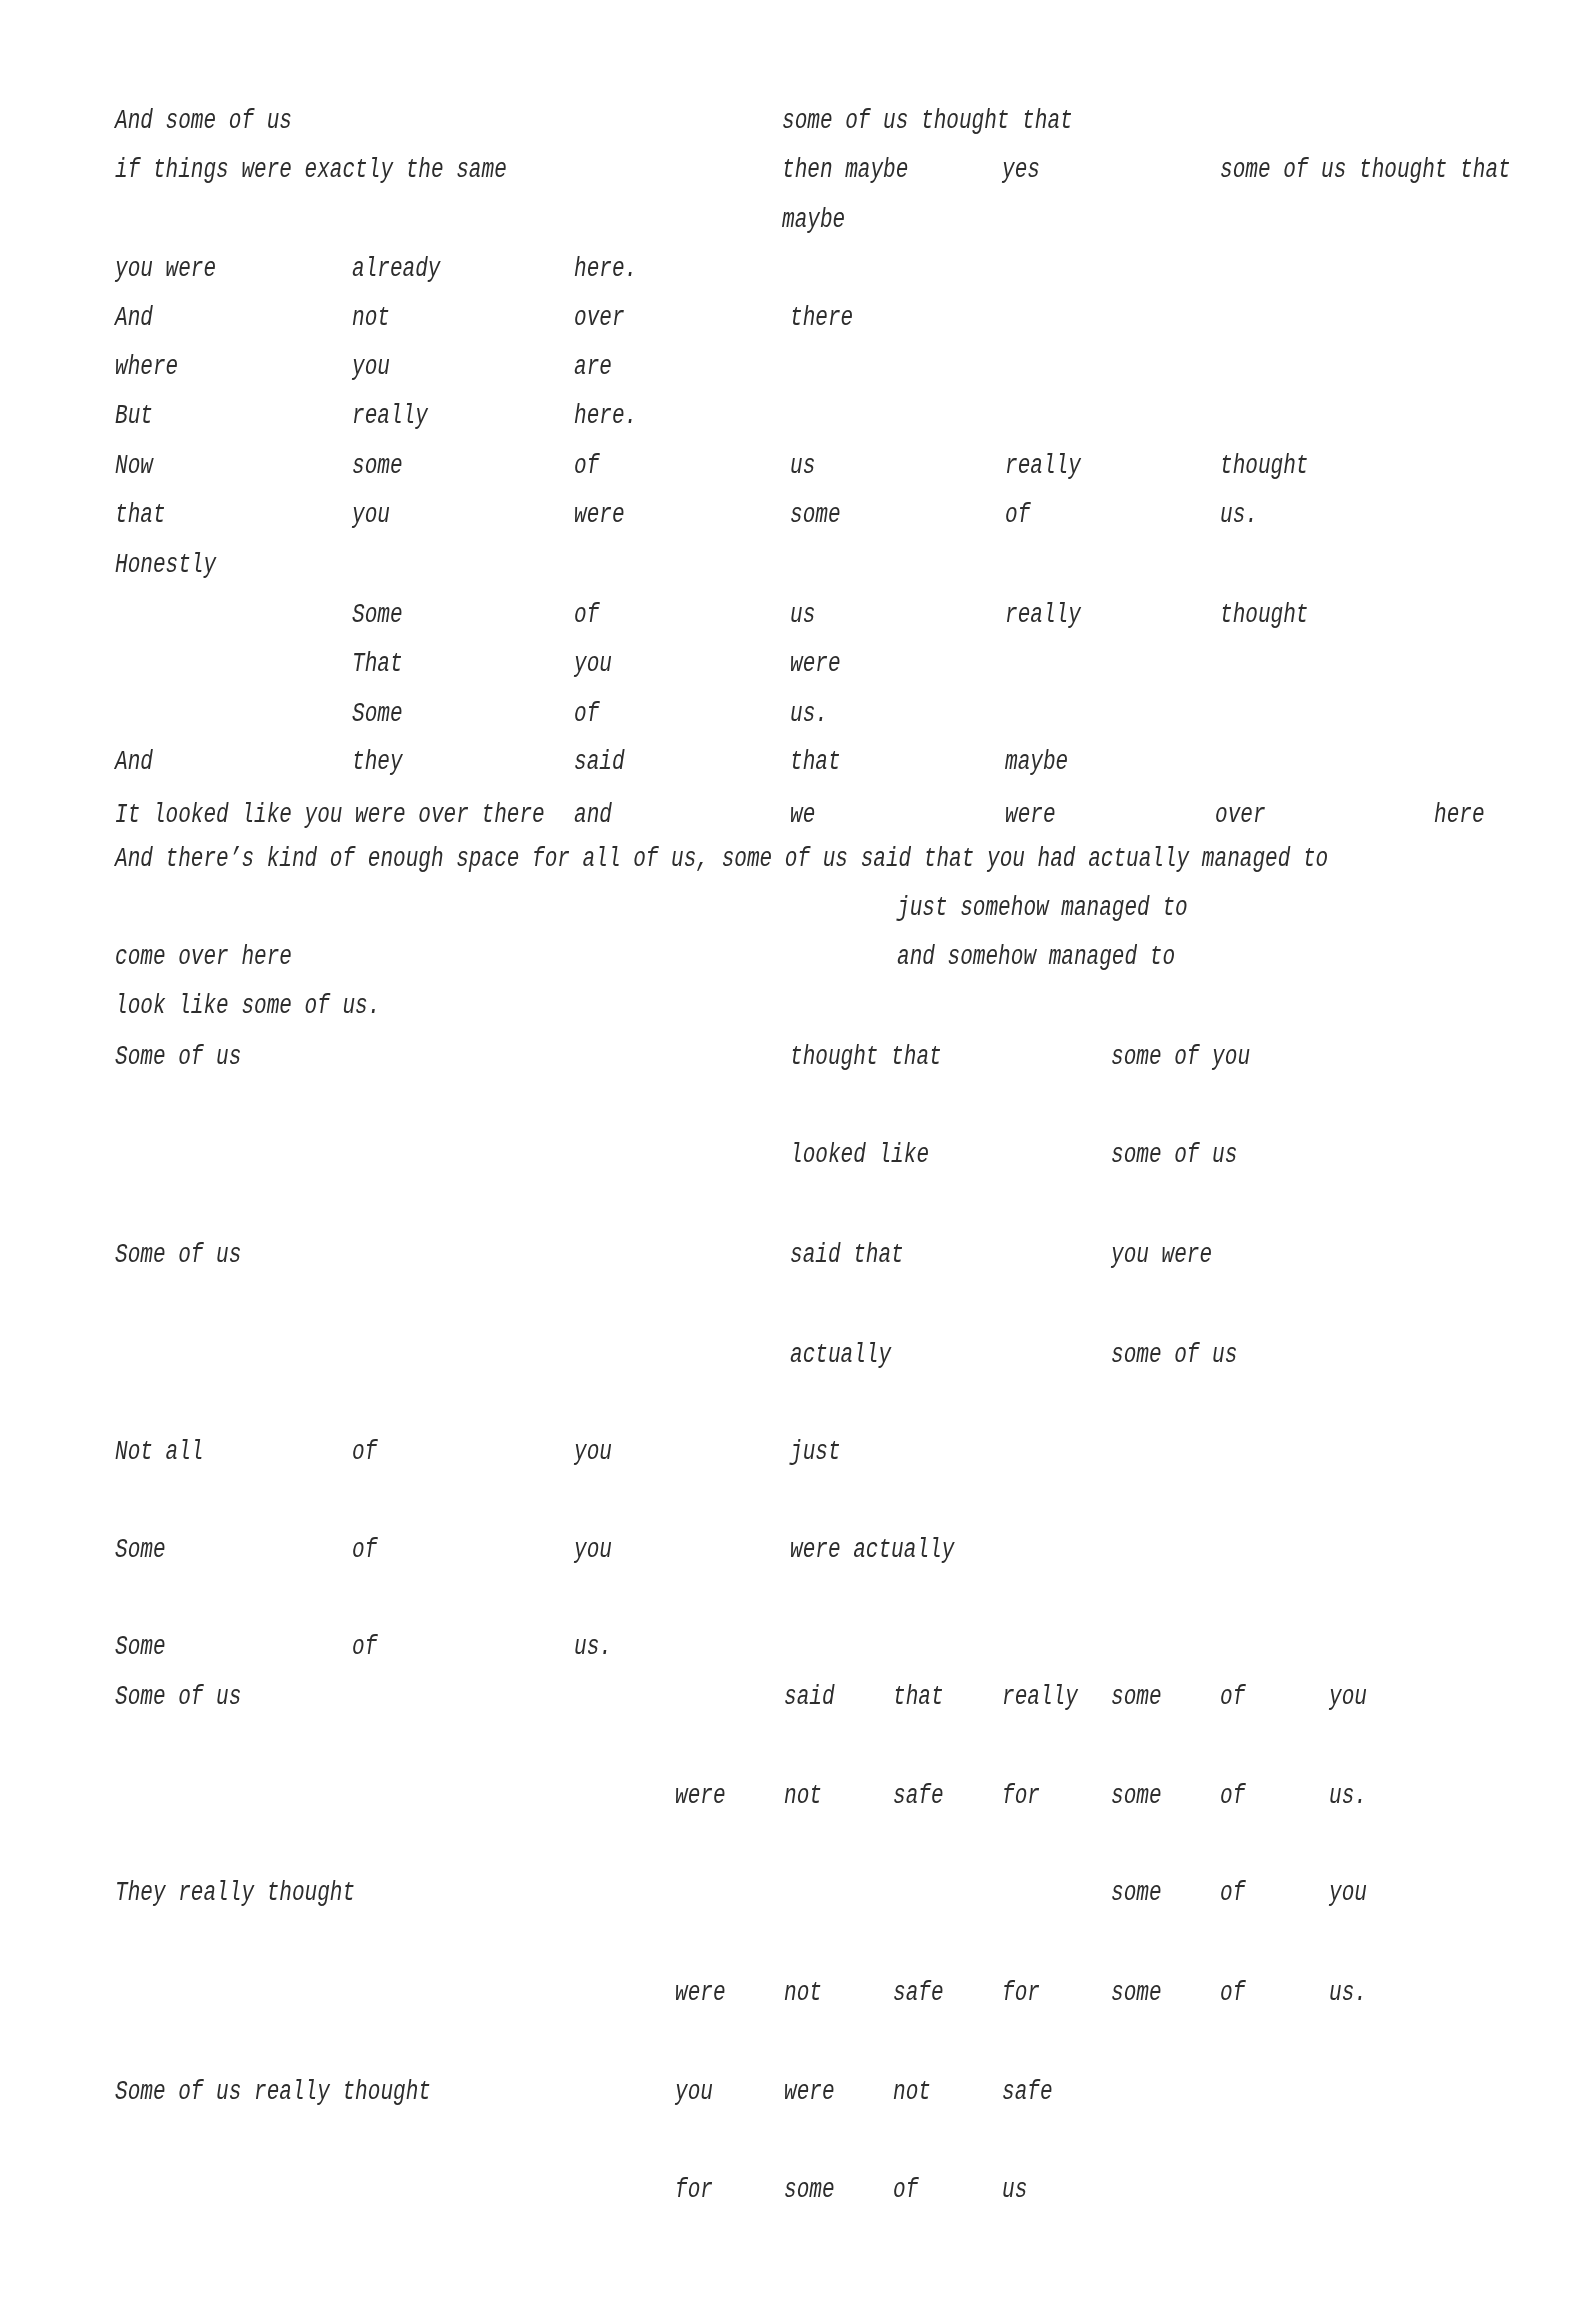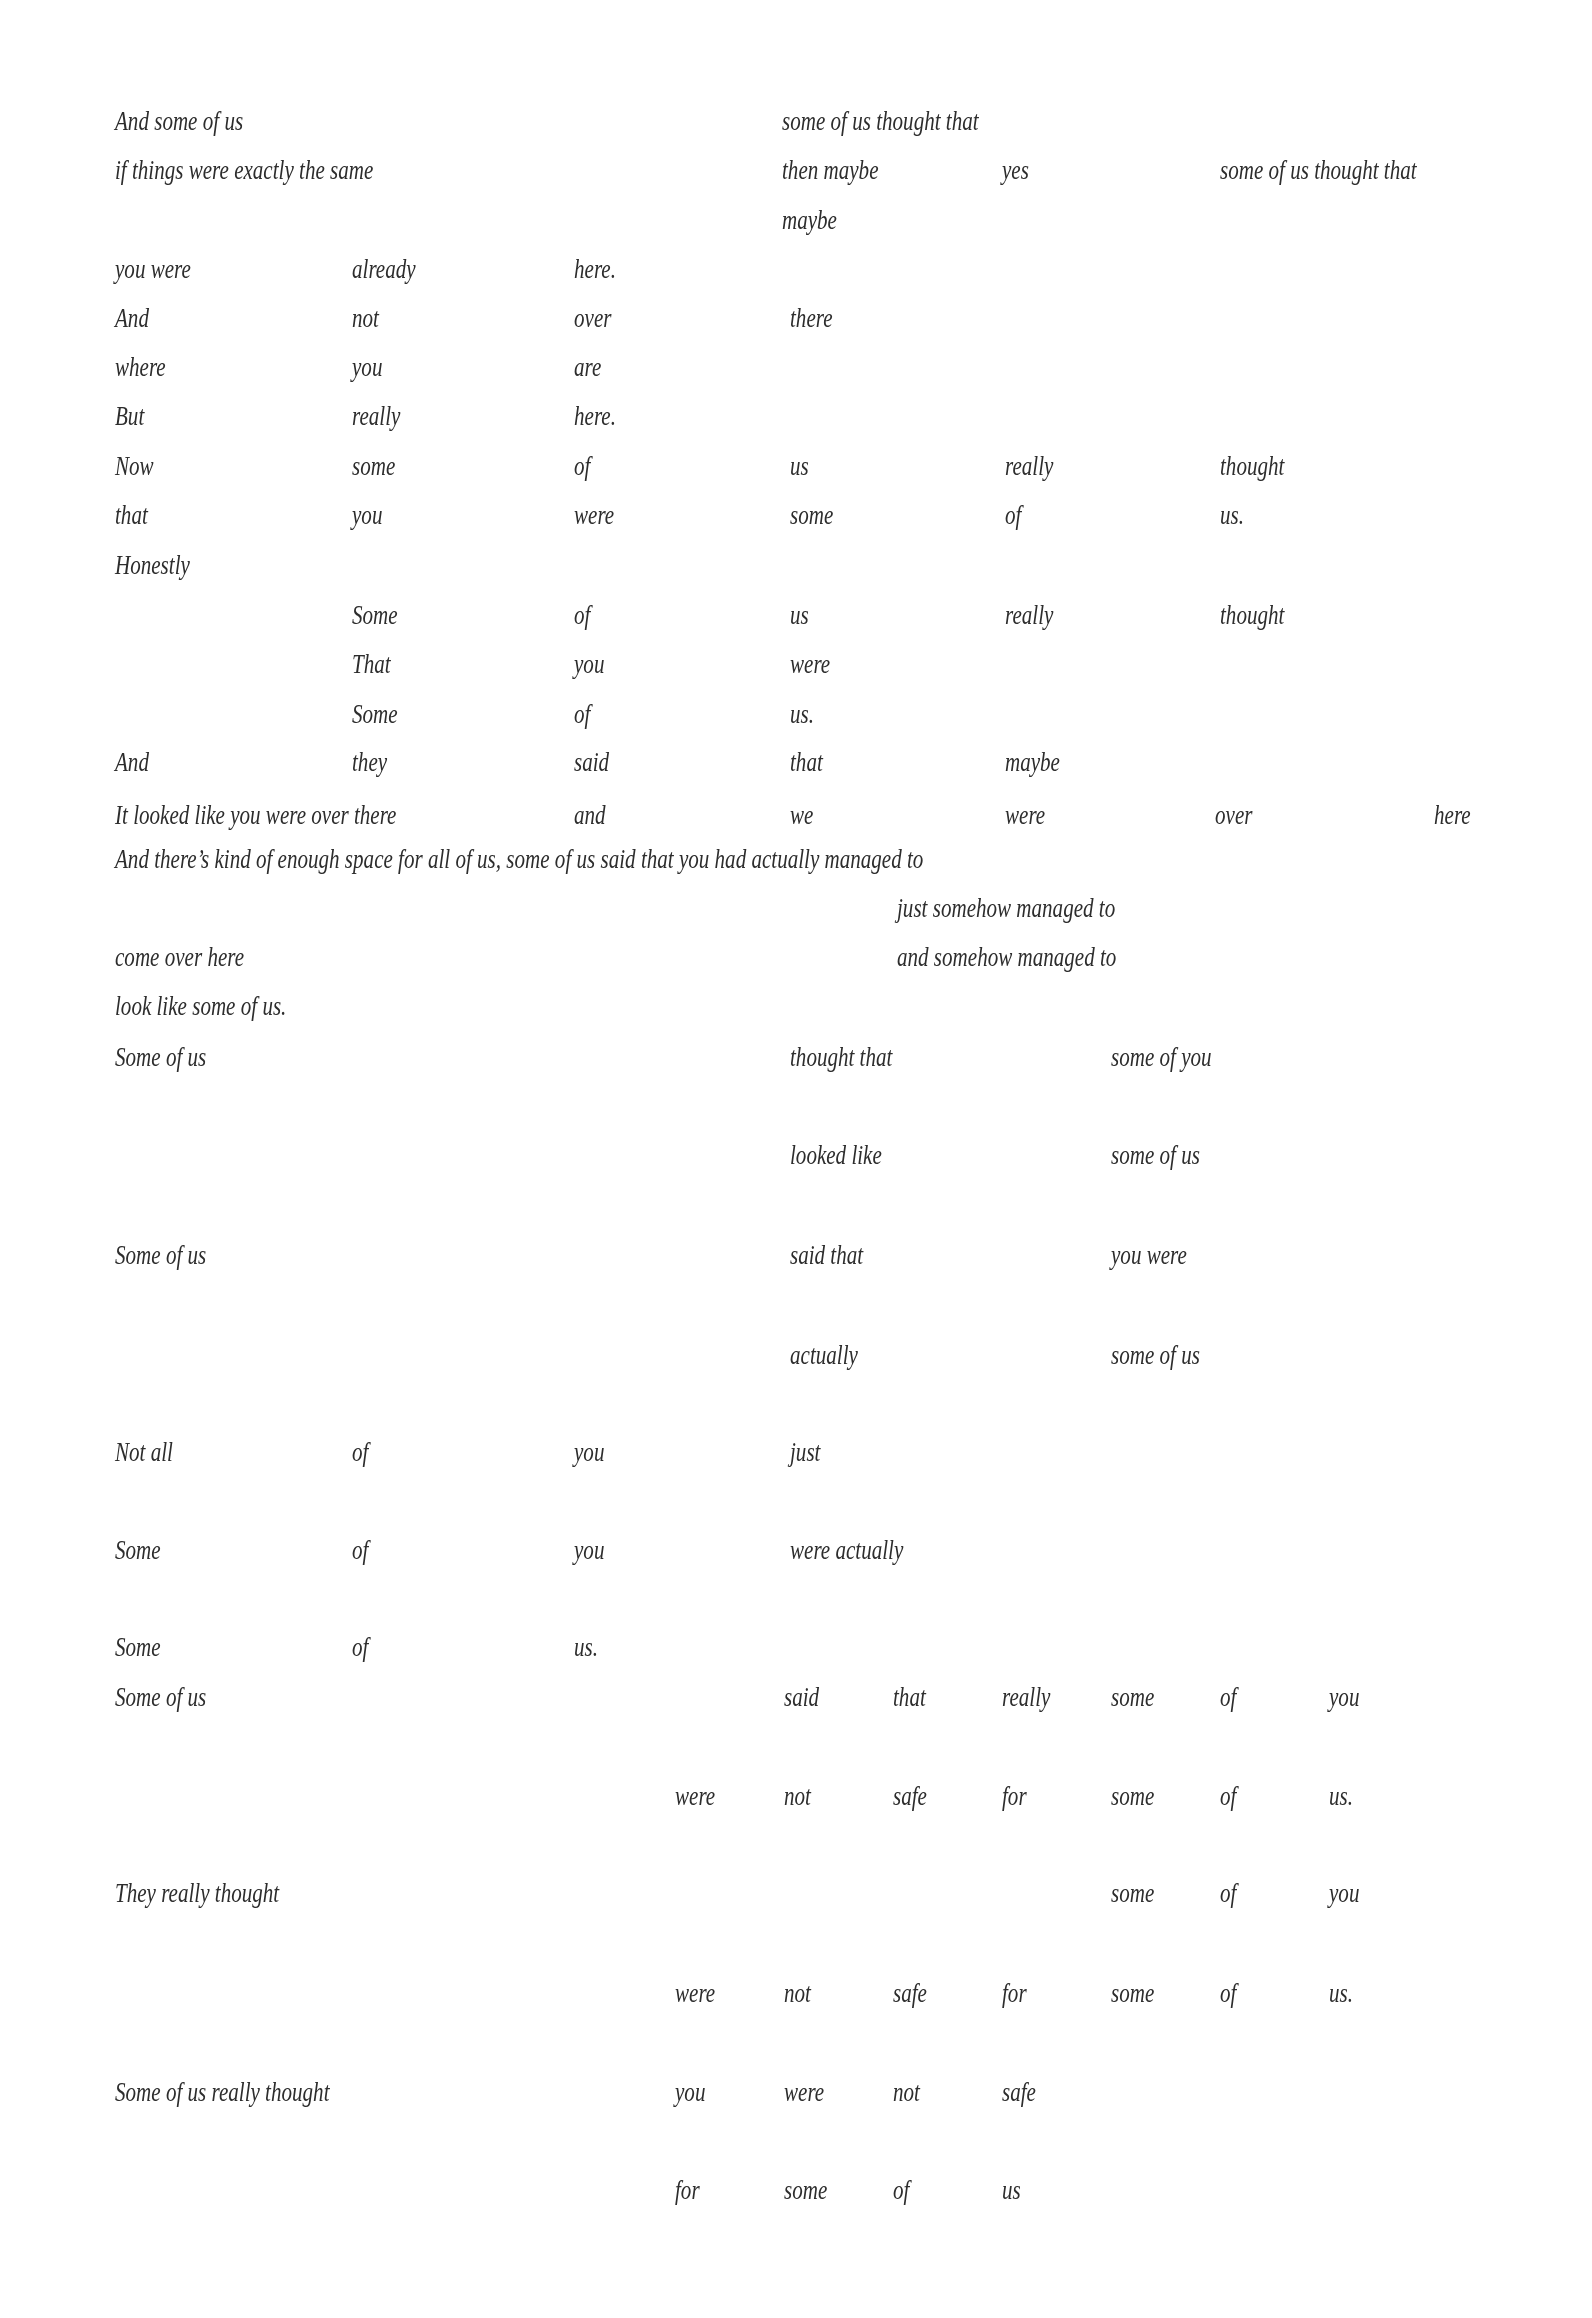--- a/index.html
+++ b/index.html
@@ -6,21 +6,21 @@
     margin: 0;
     padding: 0;
     background: #ffffff;
   }
   #poem-page {
     position: relative;
     width: 1592px;
     height: 2319px;
     background: #ffffff;
     overflow: hidden;
-    font-family: Liberation Serif, serif;
+    font-family: Liberation Mono, monospace;
   }
   .w {
     position: absolute;
     white-space: nowrap;
     font-style: italic;
     font-size: 27px;
     line-height: 1;
     color: #2d2d2d;
     transform: scaleX(0.78);
     transform-origin: 0 50%;

